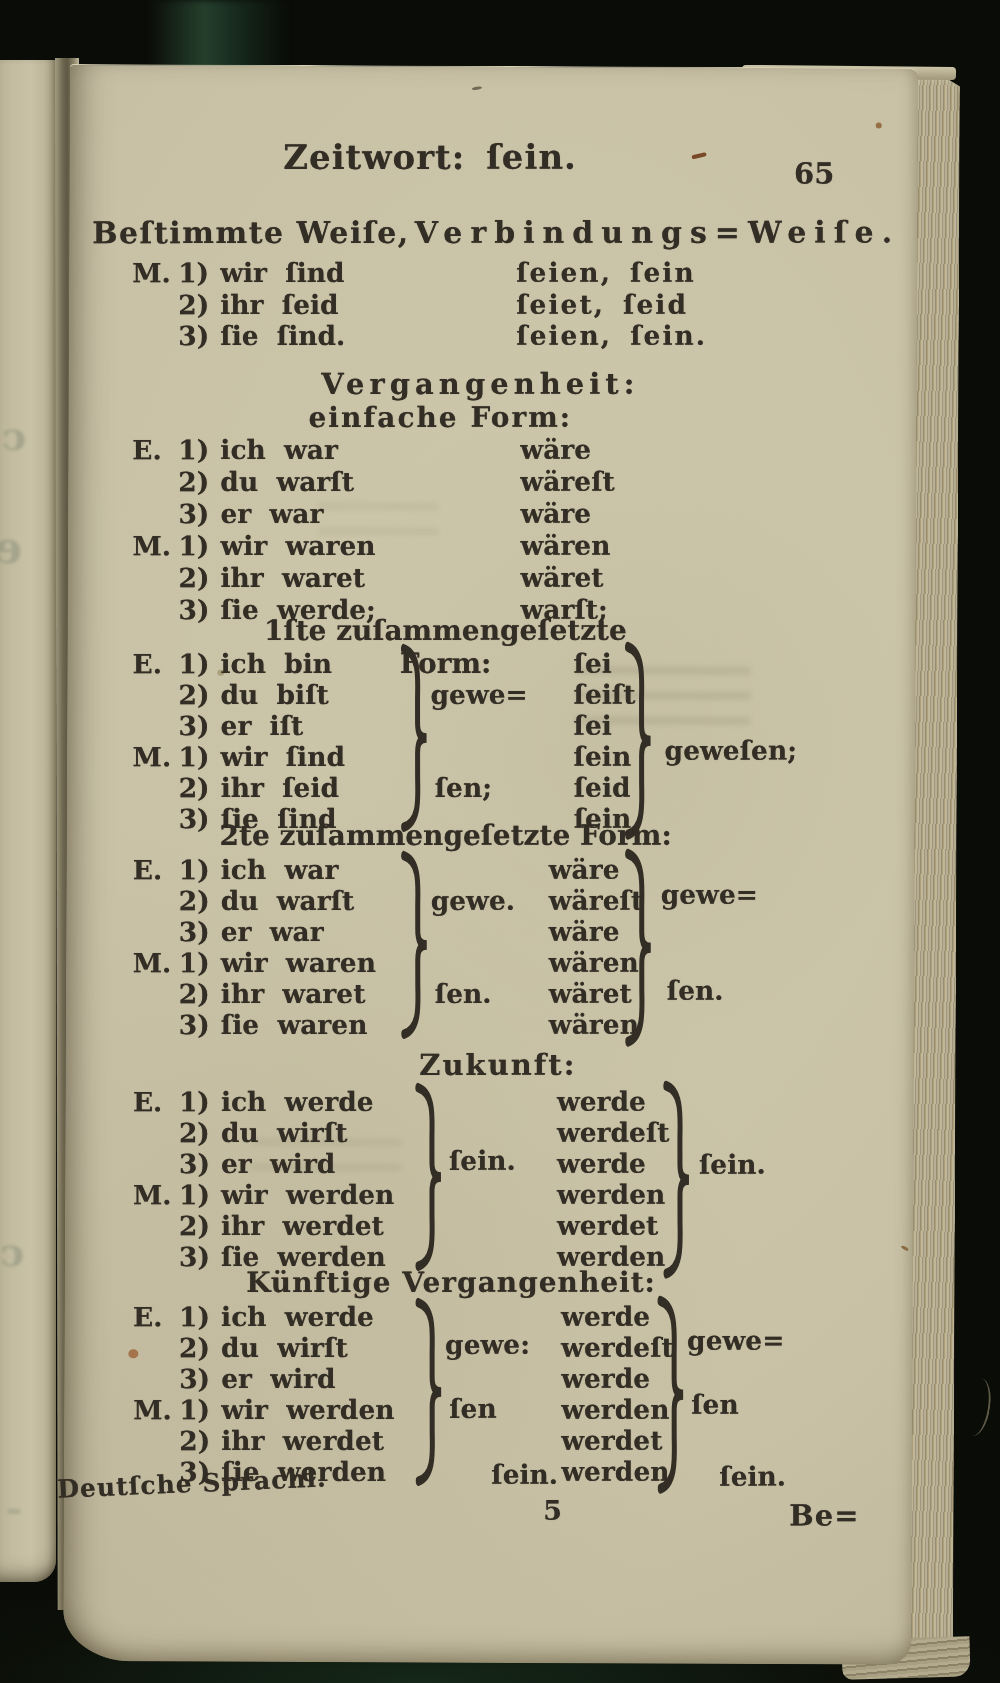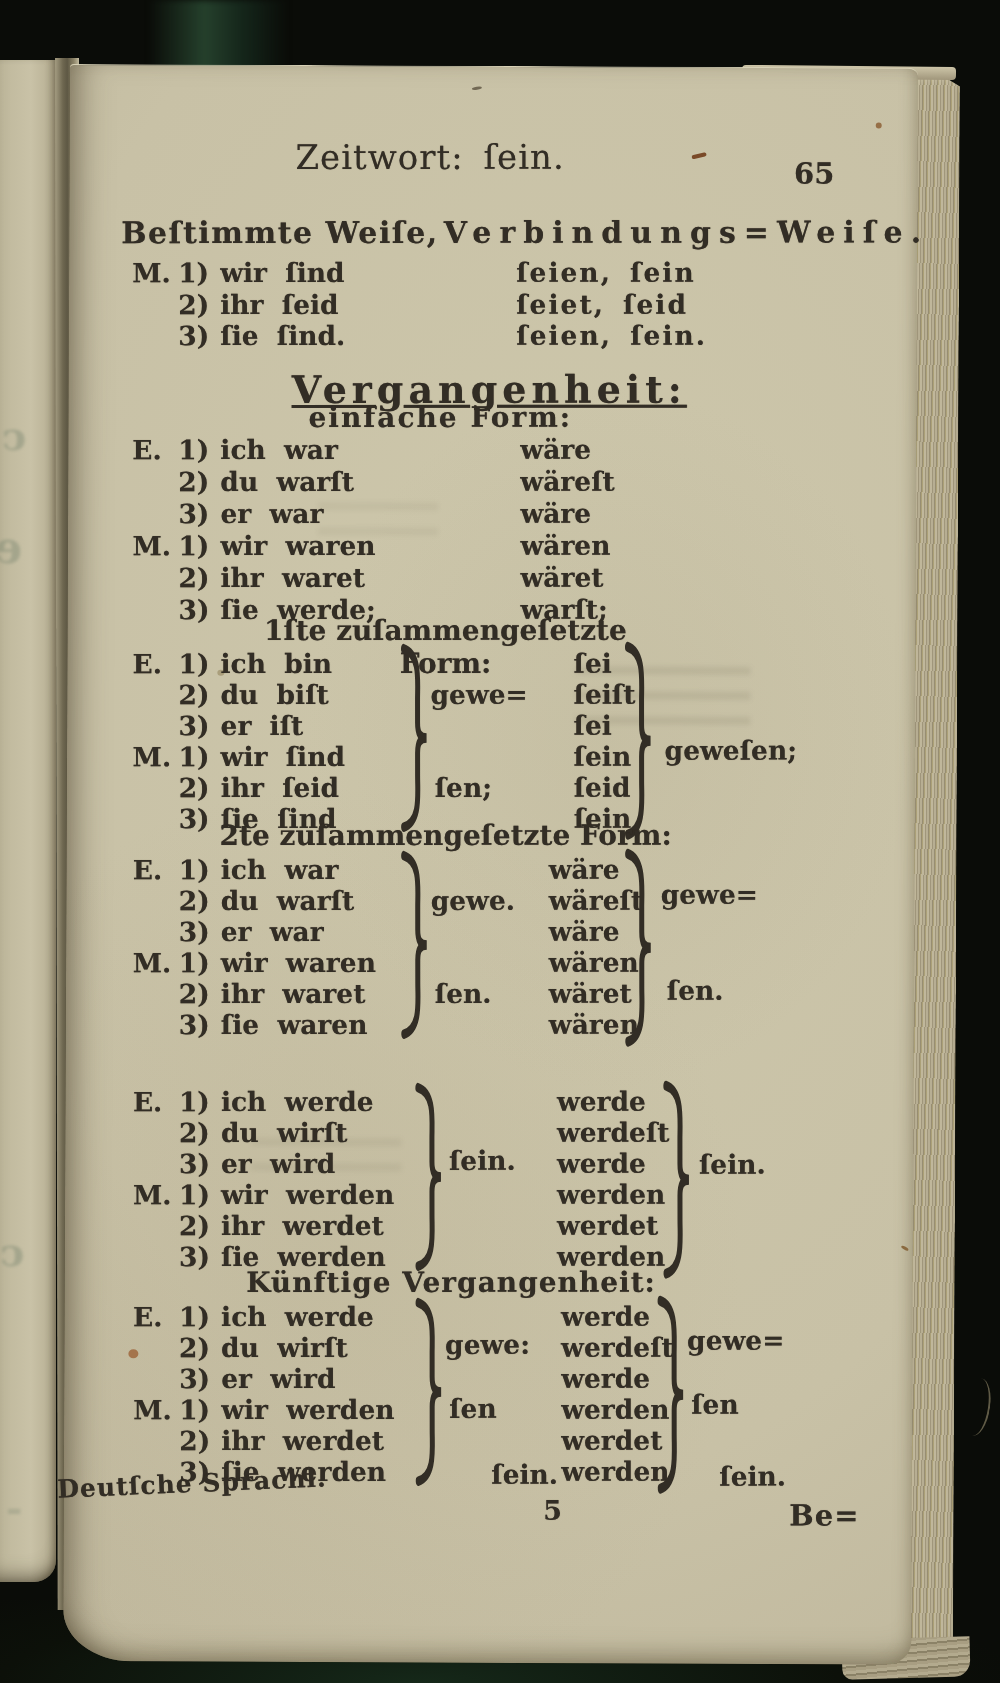--- a/index.html
+++ b/index.html
@@ -67,28 +67,28 @@
   .sp-e{left:402px;top:20px;width:10px;height:3px;background:#5c5240;transform:rotate(-8deg);opacity:.8;}
   .sp-f{left:150px;top:604px;width:7px;height:6px;background:#8a7a50;opacity:.5;}
   
   .bleed{position:absolute;filter:blur(2.4px);opacity:.5;
     background:repeating-linear-gradient(0deg,rgba(112,106,84,0) 0 17px,rgba(112,106,84,.30) 17px 25px);}
   .bl1{left:508px;top:588px;width:175px;height:86px;}
   .bl2{left:186px;top:1062px;width:150px;height:60px;opacity:.35;}
   .bl3{left:250px;top:420px;width:120px;height:66px;opacity:.3;}
   
   h1.title{position:absolute;left:160px;top:70px;width:400px;margin:0;text-align:center;
-    font-size:34px;font-weight:normal;letter-spacing:1px;word-spacing:8px;}
+    font-size:34px;font-weight:bold;letter-spacing:1px;word-spacing:8px;}
   .pagenum{position:absolute;left:724px;top:90px;font-size:29px;}
   .modes{position:absolute;left:22px;top:148px;width:808px;display:flex;
-    justify-content:space-between;font-size:30px;margin-left:29px;}
+    justify-content:space-between;font-size:30px;}
   .modes .ml{letter-spacing:1.5px;}
   .modes .mr{letter-spacing:8px;}
   h3.shead{position:absolute;margin:0;text-align:center;font-weight:bold;}
-  .s2h{left:209px;top:300px;width:420px;font-size:38px;letter-spacing:5px;text-decoration:underline;}
+  .s2h{left:200px;top:300px;width:420px;font-size:29px;letter-spacing:5px;}
   .s2s{left:160px;top:334px;width:420px;font-size:28px;letter-spacing:2px;}
   .s3h{left:145px;top:547px;width:460px;font-size:28px;}
   .s4h{left:145px;top:752px;width:460px;font-size:28px;}
   .s5h{left:227px;top:981px;width:400px;font-size:29px;letter-spacing:2px;}
   .s6h{left:160px;top:1199px;width:440px;font-size:28px;letter-spacing:1px;}
   .r{position:absolute;left:0;width:100%;height:30px;font-size:26.5px;}
   .r span{position:absolute;white-space:nowrap;}
   .lab{left:62px;}
   .num{left:108px;}
   .lv{left:150px;word-spacing:9px;}
@@ -296,20 +296,21 @@
       <div class="brace" style="left:554px;top:781px">
         <svg width="30" height="200" viewBox="0 0 30 100" preserveAspectRatio="none">
             <path d="M3,3 C20,6 17,20 17,30 L17,42 C17,48 20,50 26,50 C20,50 17,52 17,58 L17,70 C17,80 20,94 3,97" fill="none" stroke="#322d25" stroke-width="5" stroke-linecap="round"></path>
           </svg>
       </div>
       <span class="ann" style="left:360px;top:818px">gewe.</span>
       <span class="ann" style="left:364px;top:911px">ſen.</span>
       <span class="ann" style="left:590px;top:812px">gewe=</span>
       <span class="ann" style="left:596px;top:908px">ſen.</span>
 
+      <h3 class="shead s5h">Zukunft:</h3>
       <div class="r" style="top:1019px;--rv:486px">
         <span class="lab">E.</span>
         <span class="num">1)</span>
         <span class="lv">ich werde</span>
         <span class="rv">werde</span>
       </div>
       <div class="r" style="top:1050px;--rv:486px">
         <span class="lab"></span>
         <span class="num">2)</span>
         <span class="lv">du wirſt</span>

